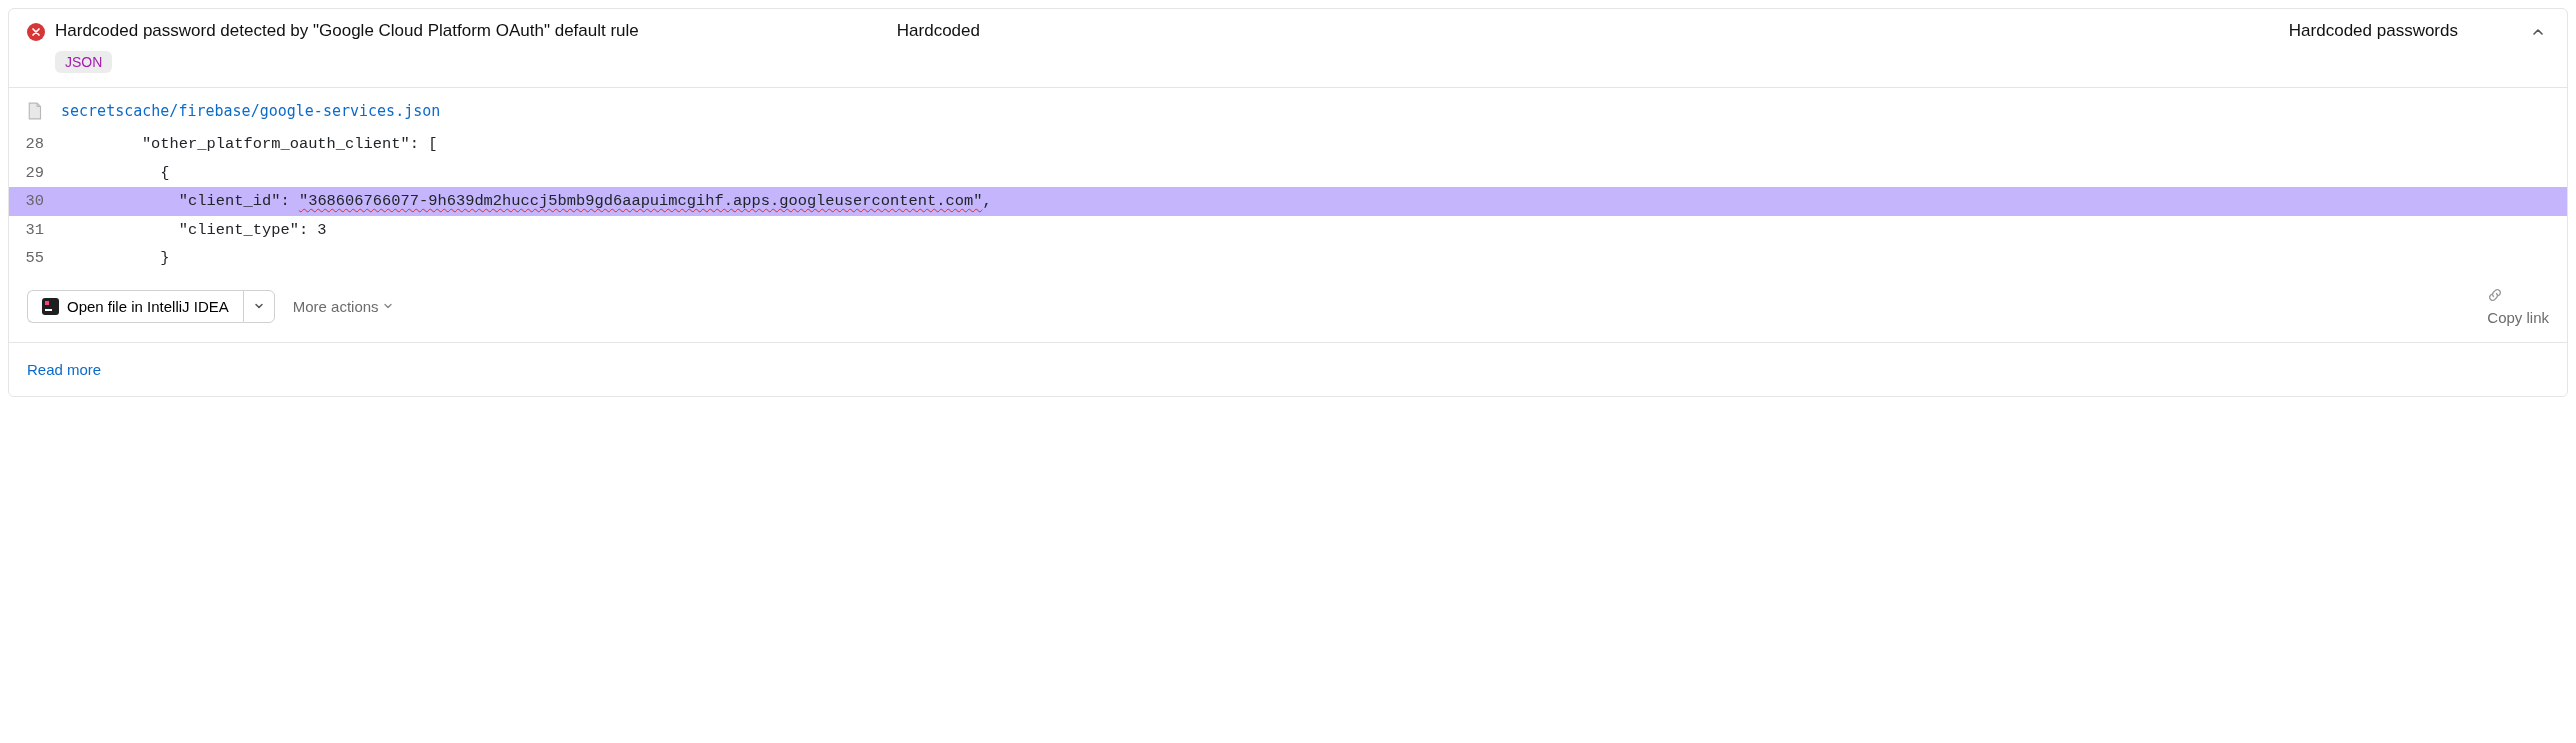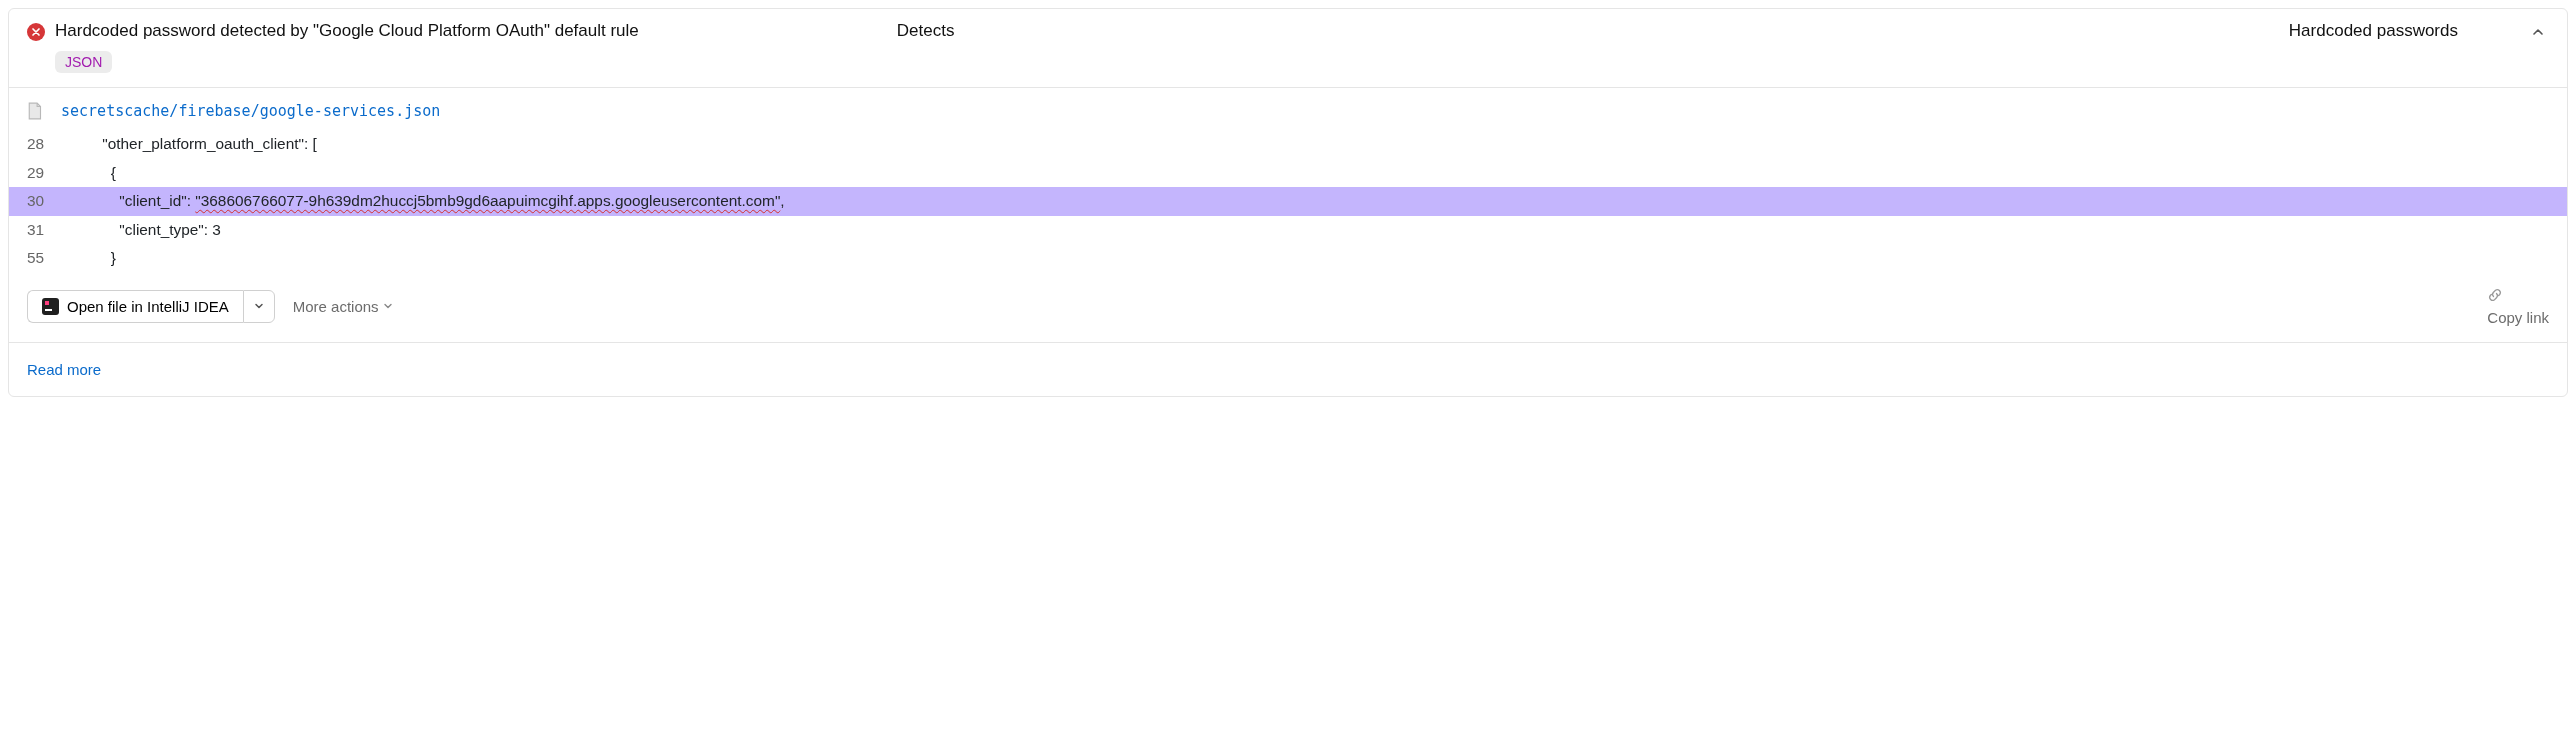--- a/index.html
+++ b/index.html
@@ -72,21 +72,21 @@
   gap: 18px;
   padding: 14px 18px 10px 18px;
 }
 .file-icon { width: 16px; height: 18px; display: inline-flex; }
 .file-path {
   font-family: ui-monospace, SFMono-Regular, Menlo, Monaco, Consolas, monospace;
   font-size: 15px;
   color: #0b6bcb;
 }
 .code-block {
-  font-family: Liberation Sans, sans-serif;
+  font-family: Liberation Mono, monospace;
   font-size: 15.4px;
   line-height: 1.85;
 }
 .code-line {
   display: flex;
 }
 .code-line.hl { background: #c4b5fd; }
 .gutter {
   width: 59px;
   text-align: right;
@@ -169,21 +169,21 @@
 
 <div class="issue-card">
 
   <div class="issue-header">
     <span class="sev-icon">
       <svg viewBox="0 0 10 10">
           <path d="M2 2 L8 8 M8 2 L2 8" stroke="#fff" stroke-width="1.7" stroke-linecap="round"></path>
         </svg>
     </span>
     <span class="issue-title">Hardcoded password detected by "Google Cloud Platform OAuth" default rule</span>
-    <span class="issue-category cat1">Detects</span>
+    <span class="issue-category cat1">Hardcoded</span>
     <span class="issue-category cat2">Hardcoded passwords</span>
     <span class="chevron">
       <svg viewBox="0 0 14 14" fill="none">
           <path d="M3 9 L7 5 L11 9" stroke="#555" stroke-width="1.6" stroke-linecap="round" stroke-linejoin="round"></path>
         </svg>
     </span>
   </div>
 
   <div class="tag-row">
     <span class="tag">JSON</span>

